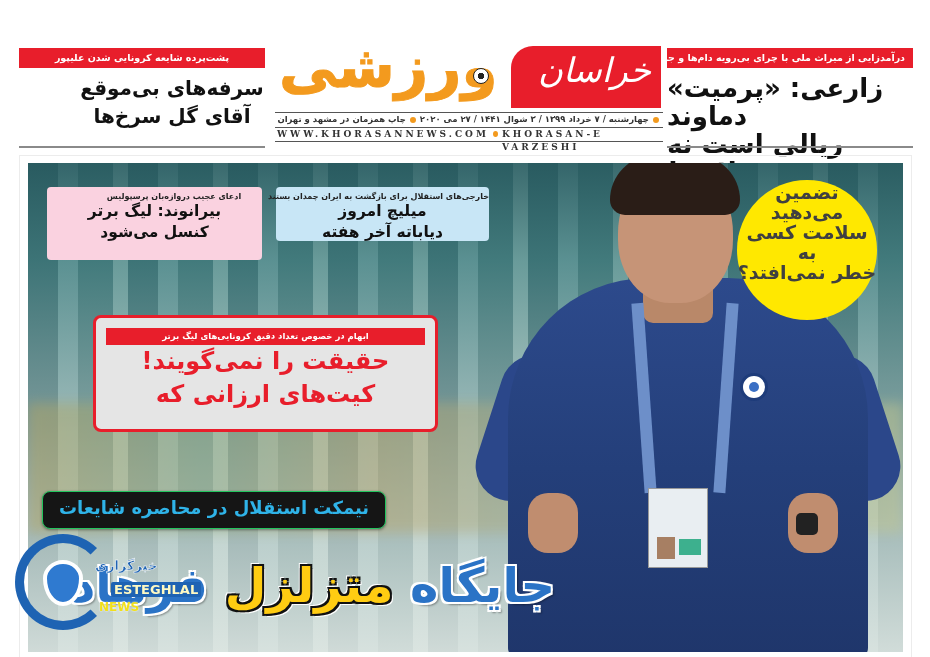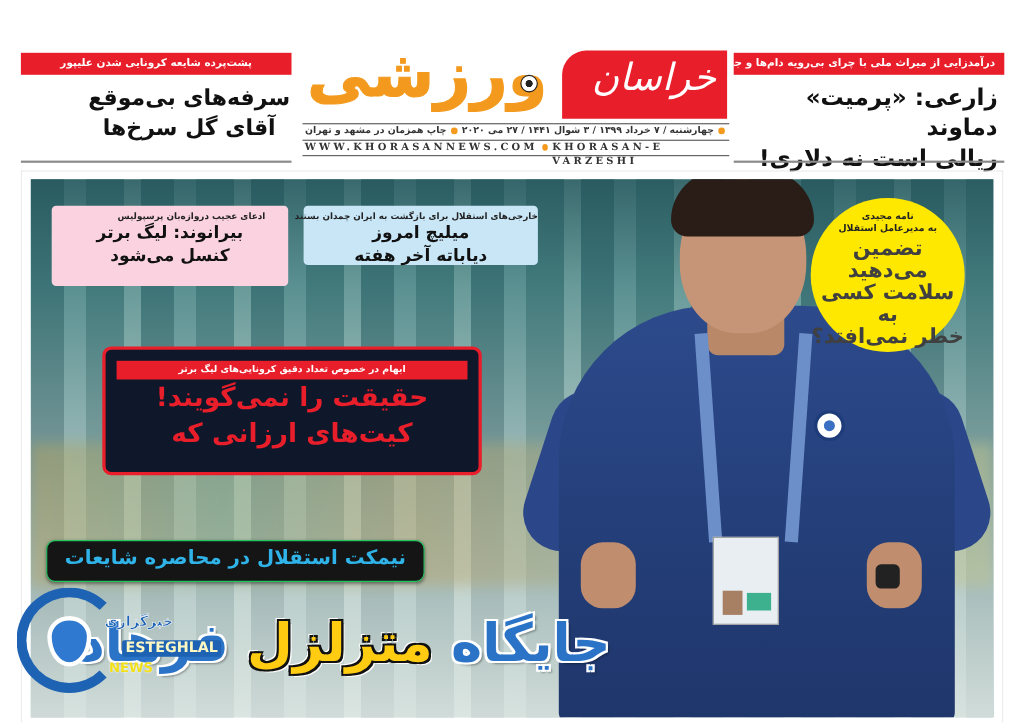--- a/index.html
+++ b/index.html
@@ -10,22 +10,22 @@
   .hdr-col { position: absolute; top: 48px; height: 96px; }
   .hdr-left { left: 19px; width: 246px; }
   .hdr-right { left: 667px; width: 246px; }
   .kicker-bar {
     height: 20px; background: #e81e2b; color: #fff;
     font-size: 9.5px; font-weight: bold; line-height: 20px;
     text-align: right; padding-right: 8px; direction: rtl; white-space: nowrap; overflow: hidden;
   }
   .hdr-left .kicker-bar { text-align: center; padding: 0; }
   .hdr-headline {
-    direction: rtl; text-align: right; font-weight: bold; color: #111;
-    font-size: 21px; line-height: 28px; margin-top: 6px; padding-right: 6px;
+    direction: rtl; text-align: left; font-weight: bold; color: #111;
+    font-size: 26px; line-height: 28px; margin-top: 6px; padding-right: 6px;
     font-family: "DejaVu Sans", sans-serif;
   }
   .hdr-left .hdr-headline { text-align: center; padding: 0 0 0 60px; font-size: 20px; }
   .hdr-rule { position: absolute; top: 146px; height: 2px; background: #8a8a8a; }
 
   
   .masthead { position: absolute; left: 275px; top: 22px; width: 388px; height: 124px; }
   .logo-red {
     position: absolute; right: 2px; top: 24px; width: 150px; height: 62px;
     background: #e81e2b; border-radius: 22px 0 0 0;
@@ -103,21 +103,21 @@
   
   .box {
     position: absolute; border-radius: 4px; text-align: center; direction: rtl;
   }
   .box-pink { left: 47px; top: 187px; width: 215px; height: 73px; background: #fad2e0; }
   .box-blue { left: 276px; top: 187px; width: 213px; height: 54px; background: #c8e6f6; }
   .box .kick { font-size: 8px; font-weight: bold; color: #222; margin-top: 5px; white-space: nowrap; margin-left: 39px; }
   .box .title { font-size: 15.5px; font-weight: bold; color: #111; line-height: 21px; white-space: nowrap; }
 
   .box-red {
-    left: 93px; top: 315px; width: 345px; height: 117px; background: #0f172a;
+    left: 93px; top: 315px; width: 345px; height: 117px; background: #e5e5e5;
     border: 3px solid #e81e2b; border-radius: 8px;
   }
   .box-red .redbar {
     margin: 10px 10px 0 10px; height: 17px; background: #e81e2b; color: #fff;
     font-size: 8.5px; font-weight: bold; line-height: 17px; white-space: nowrap;
   }
   .box-red .title { color: #e81e2b; font-size: 24px; line-height: 33px; letter-spacing: 1px; }
 
   .yellow-circle {
     position: absolute; left: 737px; top: 180px; width: 140px; height: 140px; border-radius: 50%;
@@ -222,24 +222,20 @@
   <div class="title">کنسل می‌شود</div>
 </div>
 
 <div class="box box-blue">
   <div class="kick">خارجی‌های استقلال برای بازگشت به ایران چمدان بستند</div>
   <div class="title">میلیچ امروز</div>
   <div class="title">دیاباته آخر هفته</div>
 </div>
 
 <div class="yellow-circle">
-  <div class="kick">
-    <div>نامه مجیدی</div>
-    <div>به مدیرعامل استقلال</div>
-  </div>
   <div class="title">
     <div>تضمین می‌دهید</div>
     <div>سلامت کسی به</div>
     <div>خطر نمی‌افتد؟</div>
   </div>
 </div>
 
 <div class="box box-red">
   <div class="redbar">ابهام در خصوص تعداد دقیق کرونایی‌های لیگ برتر</div>
   <div class="title">حقیقت را نمی‌گویند!</div>

